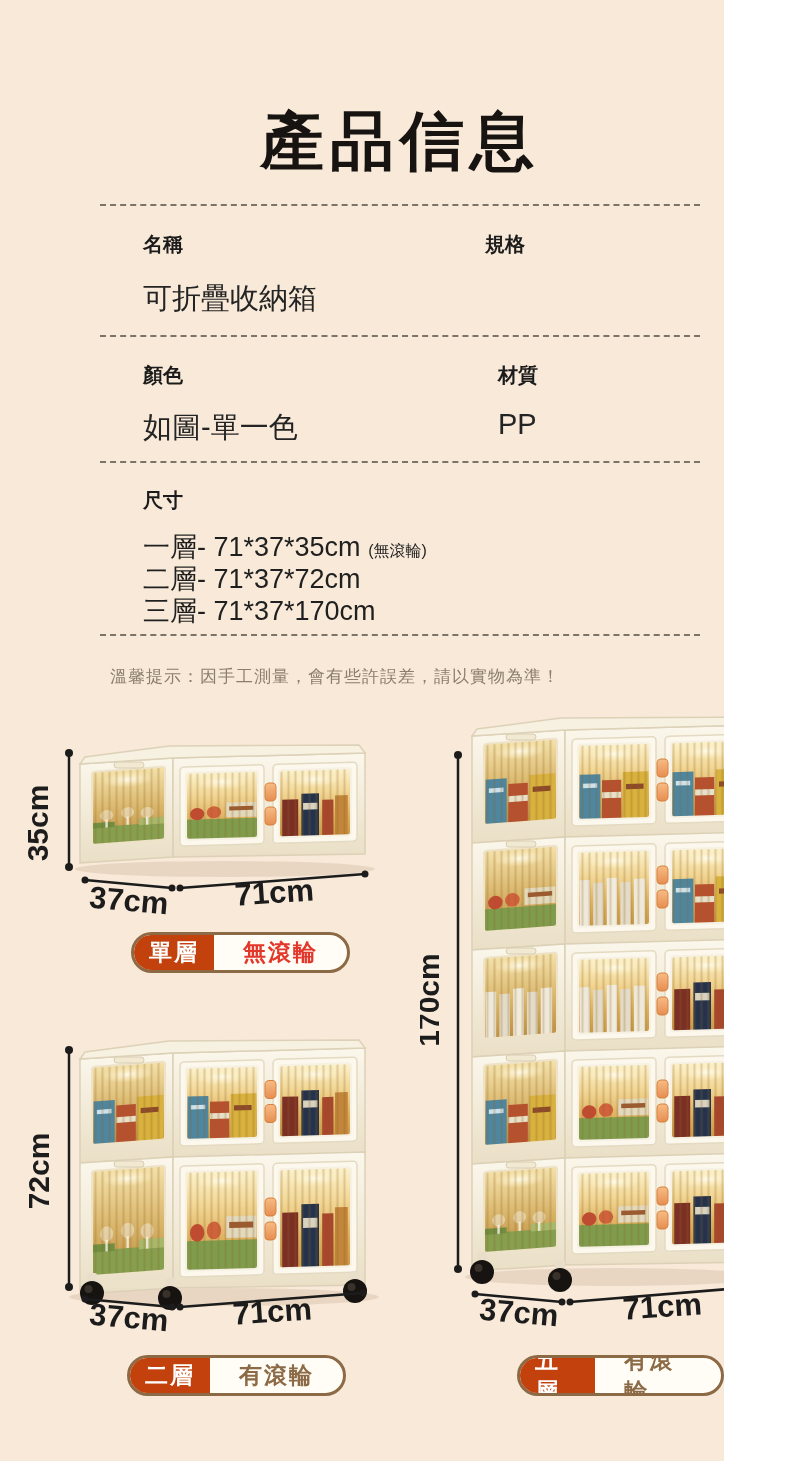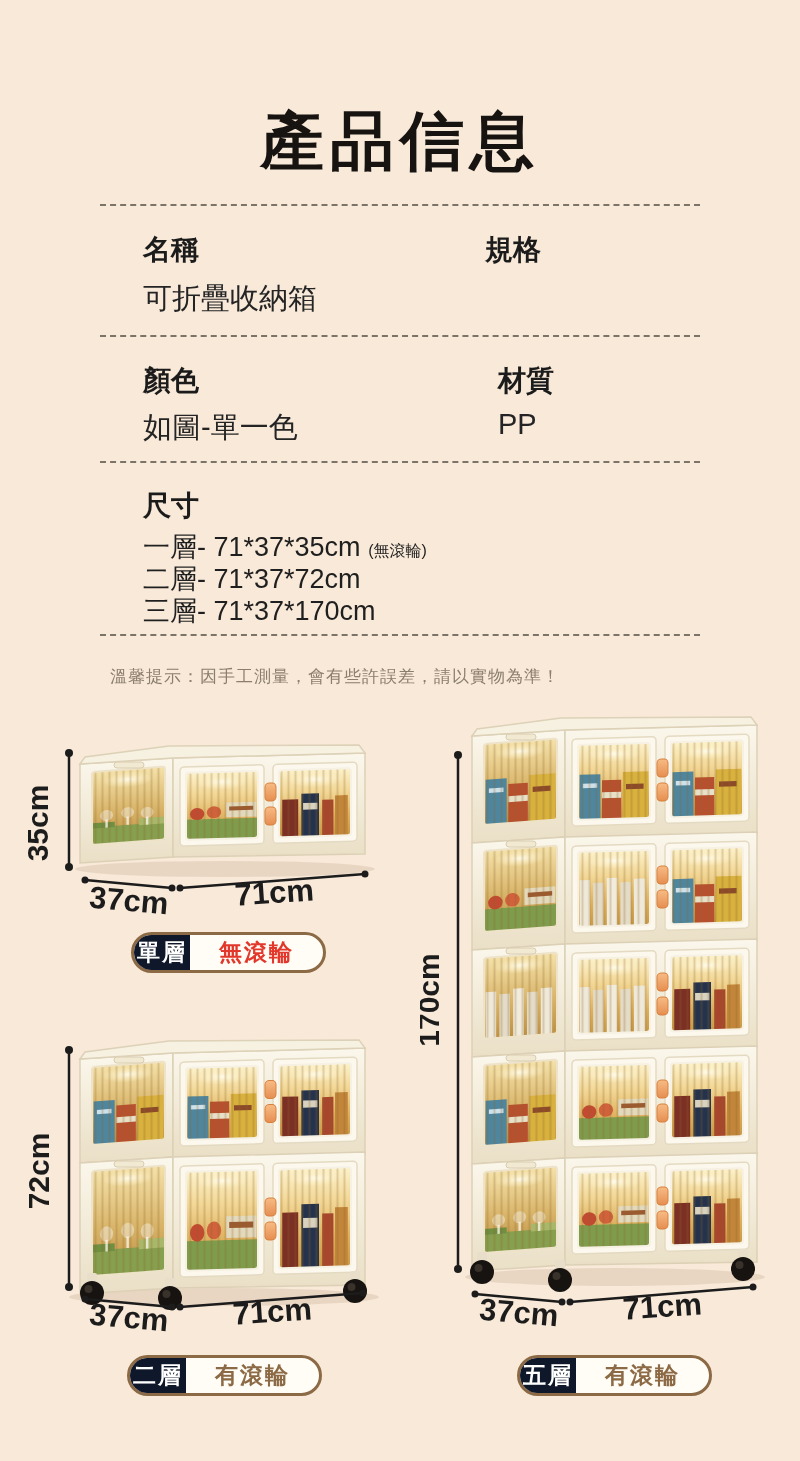--- a/index.html
+++ b/index.html
@@ -1,33 +1,33 @@
 <!DOCTYPE html>
 <html><head>
 <meta charset="utf-8">
 <style>
   html,body{margin:0;padding:0;}
-  .page{position:relative;width:800px;height:1461px;background:#f8e9d8;overflow:hidden;
+  .page{position:relative;width:724px;height:1461px;background:#f8e9d8;overflow:hidden;
         font-family:"Liberation Sans","DejaVu Sans",sans-serif;color:#1c1c1c;}
   .title{position:absolute;left:0;top:98px;width:800px;text-align:center;
          font-size:64px;font-weight:900;letter-spacing:6px;color:#171310;margin:0;}
   .dashline{position:absolute;left:100px;width:600px;height:0;border-top:2px dashed #5f584e;opacity:.8;}
-  .lbl{position:absolute;font-size:28px;font-weight:700;color:#1b1b1b;}
+  .lbl{position:absolute;font-size:20px;font-weight:700;color:#1b1b1b;}
   .val{position:absolute;font-size:29px;font-weight:400;color:#242424;}
   .sizeline{position:absolute;font-size:27px;color:#1f1f1f;}
   .sizeline .note{font-size:16px;}
   .tip{position:absolute;left:110px;top:665px;font-size:17px;color:#8b7e6d;letter-spacing:1px;}
   .figure{position:absolute;}
   svg text{font-family:"Liberation Sans","DejaVu Sans",sans-serif;}
   .dim{font-size:31px;font-weight:700;fill:#1c1c1c;text-anchor:middle;}
   .dimv{font-size:30px;font-weight:700;fill:#1c1c1c;text-anchor:middle;}
   .pill{position:absolute;display:inline-flex;align-items:stretch;height:41px;
         border:3px solid #8c6a45;border-radius:22px;background:#fffdf6;box-sizing:border-box;overflow:hidden;}
-  .pill-l{display:flex;align-items:center;background:#0f172a;color:#ffffff;
-          font-size:23px;font-weight:700;letter-spacing:2px;padding:0 3px;border-radius:16px 0 0 16px;}
+  .pill-l{display:flex;align-items:center;background:#c2410c;color:#ffffff;
+          font-size:23px;font-weight:700;letter-spacing:2px;padding:0 15px;border-radius:16px 0 0 16px;}
   .pill-r{display:flex;align-items:center;font-size:23px;font-weight:700;letter-spacing:2px;padding:0 29px;}
 </style>
 </head>
 <body>
 
 <div class="page">
 
   <h1 class="title">產品信息</h1>
 
   <div class="dashline" style="top:204px"></div>

